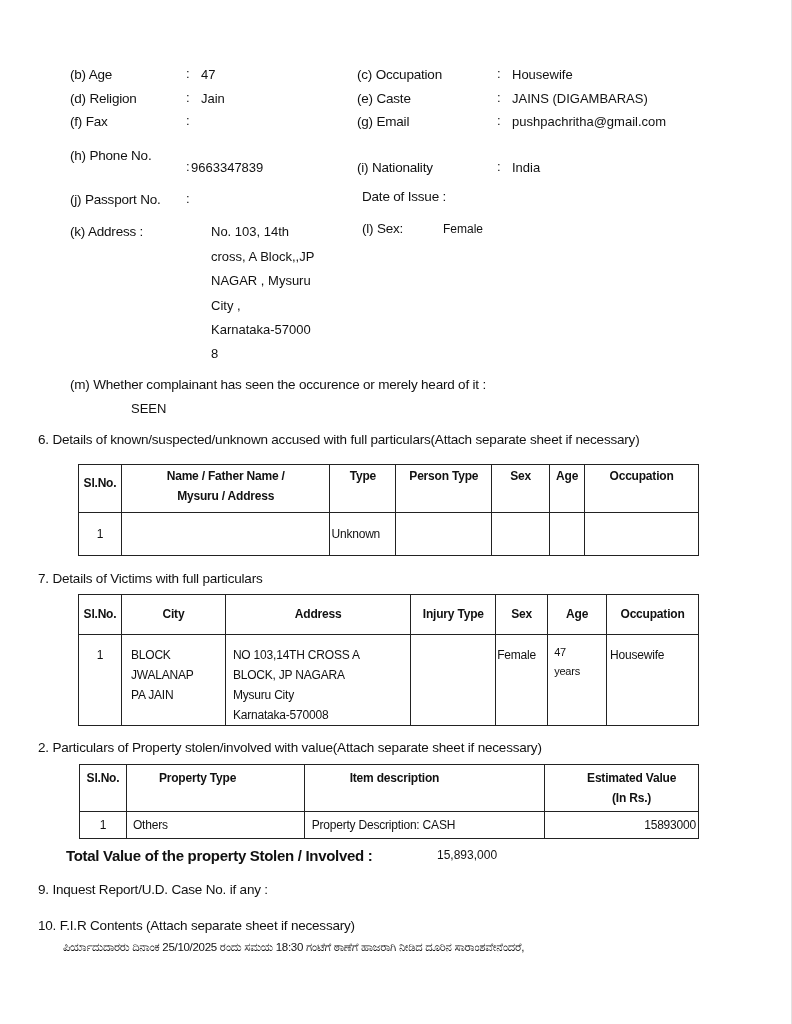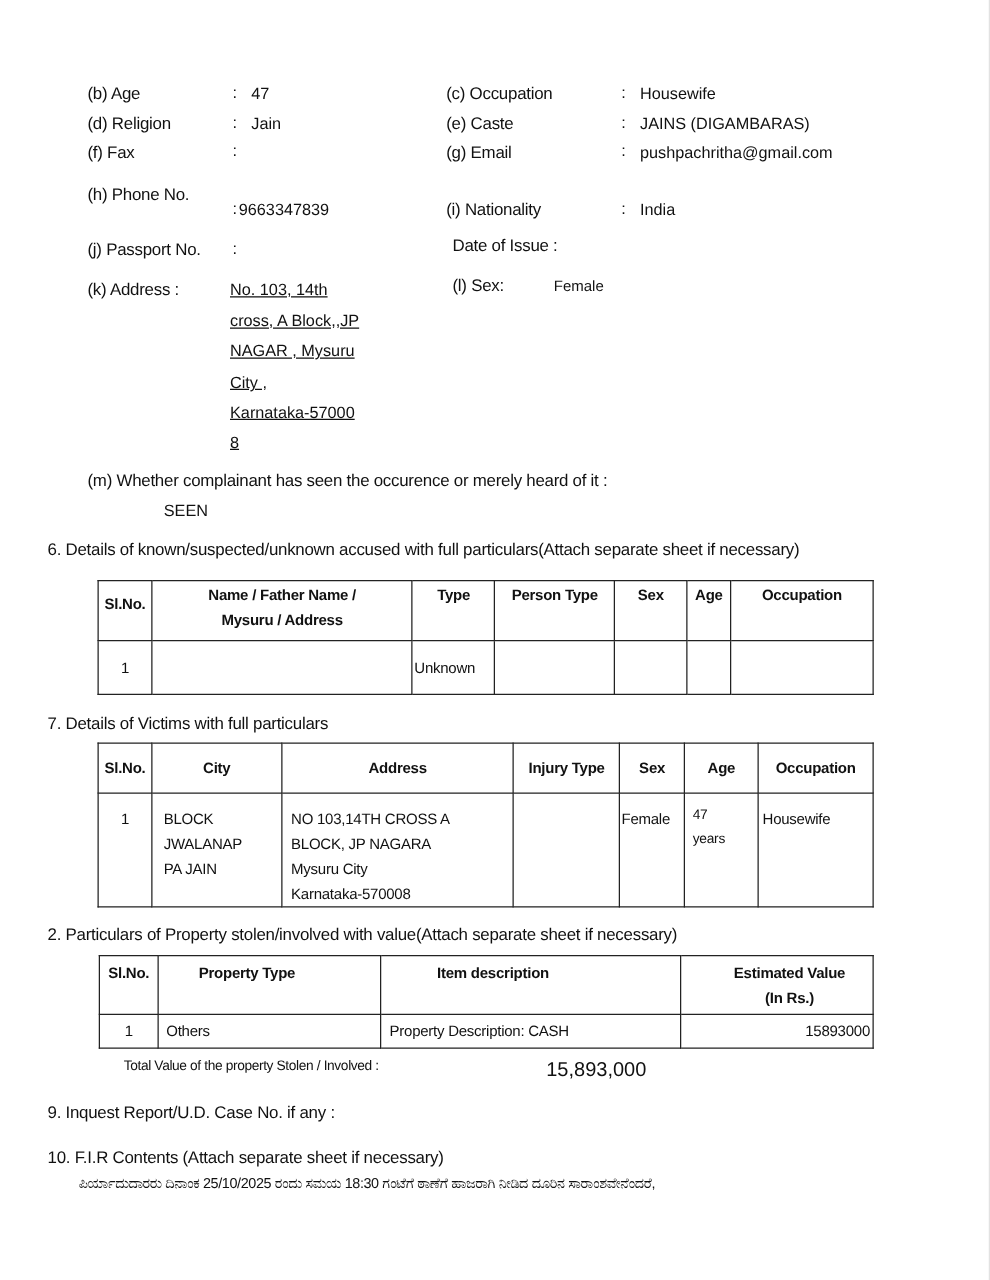--- a/index.html
+++ b/index.html
@@ -3,21 +3,21 @@
 <meta charset="utf-8">
 <style>
   html, body { margin:0; padding:0; background:#ffffff; }
   body { width:792px; height:1024px; position:relative; overflow:hidden;
          font-family:"Liberation Sans", sans-serif; color:#111; font-size:13px; }
   .edge { position:absolute; right:0; top:0; width:1px; height:1024px; background:#e2e2e2; }
   .abs { position:absolute; white-space:nowrap; }
   .lbl { font-size:13.5px; letter-spacing:-0.2px; }
   .val { font-size:13px; }
   .colon { font-size:13px; }
-  .addr-line { position:absolute; left:184px; font-size:13px;text-decoration:underline; }
+  .addr-line { position:absolute; left:211px; font-size:13px; }
   table.grid { position:absolute; border-collapse:collapse;padding-left:38px; }
   table.grid td, table.grid th { border:1.6px solid #222; font-size:12px; font-weight:normal;
        vertical-align:top; padding:0; letter-spacing:-0.2px; }
   table.grid th { text-align:center; font-weight:bold; }
   .cell-inner { padding:4px 4px; line-height:20px; }
   .kn { font-size:11.5px; letter-spacing:-0.3px; }
 </style>
 </head>
 <body>
 
@@ -221,19 +221,19 @@
         </th>
   </tr>
   <tr style="height:27px">
     <td style="text-align:center;vertical-align:middle">1</td>
     <td style="vertical-align:middle;padding-left:6px">Others</td>
     <td style="vertical-align:middle;padding-left:7px">Property Description: CASH</td>
     <td style="vertical-align:middle;text-align:right;padding-right:2px">15893000</td>
   </tr>
 </tbody>
   </table>
-<span class="abs" style="left:99px;top:847px;font-size:11px;font-weight:normal;letter-spacing:-0.3px">Total Value of the property Stolen / Involved :</span>
-<span class="abs" style="left:437px;top:848px;font-size:16px">15,893,000</span>
+<span class="abs" style="left:66px;top:847px;font-size:15px;font-weight:bold;letter-spacing:-0.3px">Total Value of the property Stolen / Involved :</span>
+<span class="abs" style="left:437px;top:848px;font-size:12px">15,893,000</span>
 
 <span class="abs lbl" style="left:38px;top:882px">9.  Inquest Report/U.D. Case No. if any :</span>
 
 <span class="abs lbl" style="left:38px;top:918px">10. F.I.R Contents (Attach separate sheet if necessary)</span>
 <span class="abs kn" style="left:63px;top:941px">ಪಿರ್ಯಾದುದಾರರು ದಿನಾಂಕ 25/10/2025 ರಂದು ಸಮಯ 18:30 ಗಂಟೆಗೆ  ಠಾಣೆಗೆ ಹಾಜರಾಗಿ ನೀಡಿದ ದೂರಿನ ಸಾರಾಂಶವೇನೆಂದರೆ,</span>
 
 </body></html>

